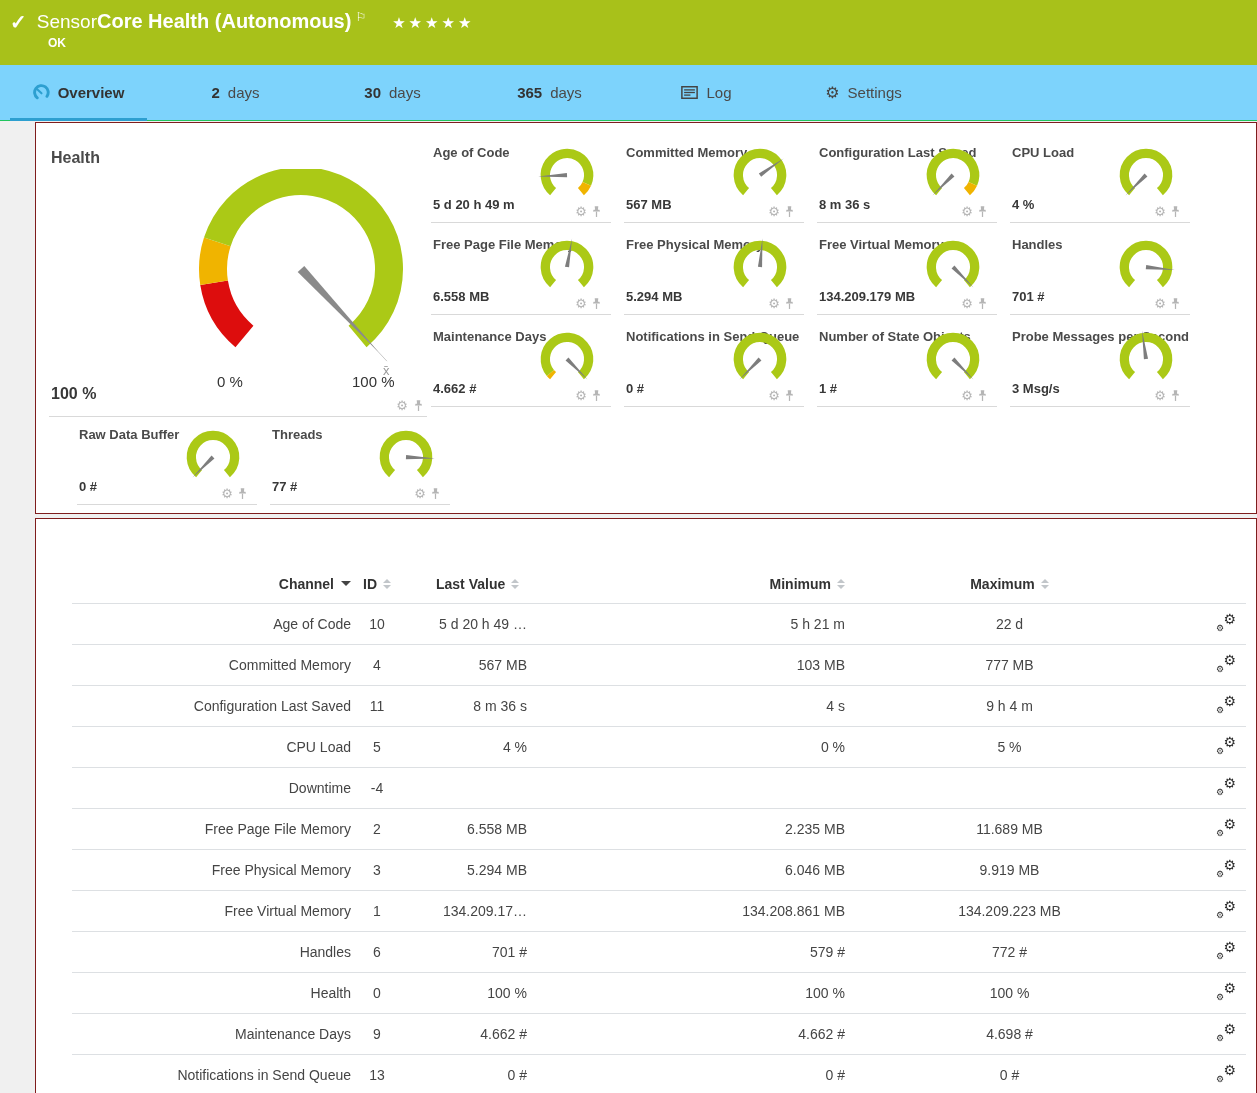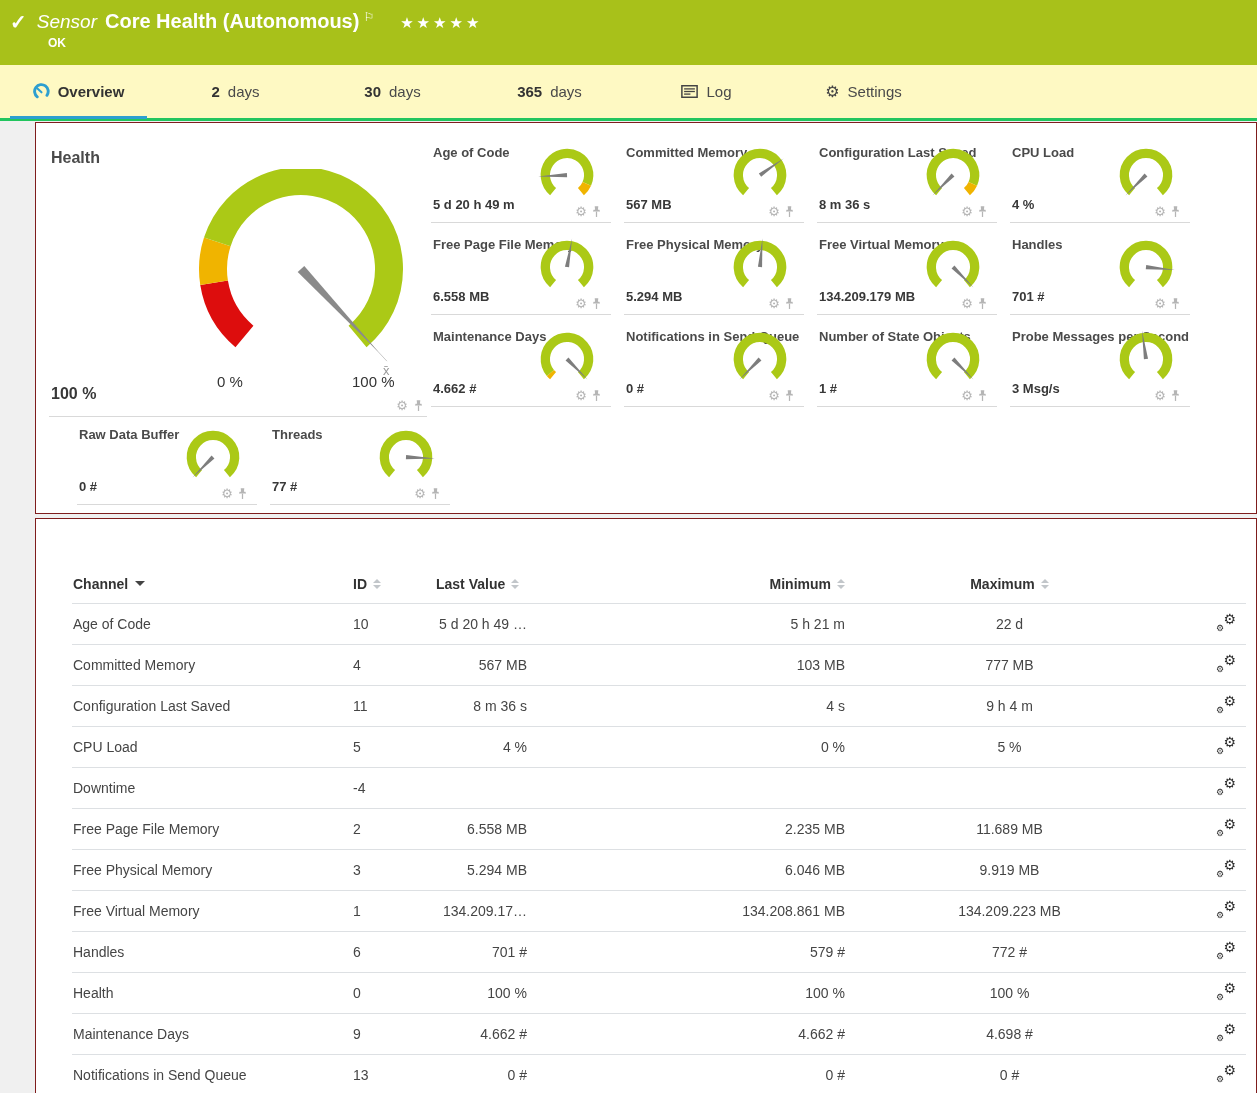--- a/index.html
+++ b/index.html
@@ -5,27 +5,27 @@
   * { box-sizing: border-box; }
   html,body { margin:0; padding:0; }
   body {
     width:1257px; height:1093px; position:relative; overflow:hidden;
     background:#f0f0f0; font-family:"Liberation Sans", sans-serif; color:#444;
   }
   
   .green-bar { height:65px; background:#a8c11a; color:#fff; position:relative; }
   .gb-row { display:flex; align-items:baseline; padding:9px 0 0 10px; }
   .gb-check { font-size:20px; font-weight:bold; margin-right:10px; position:relative; top:1px; }
-  .gb-sensor { font-style:italic; font-size:19px; margin-right:8px; }
+  .gb-sensor { font-size:19px; margin-right:0; }
   .gb-title { font-size:20px; font-weight:bold; }
   .gb-flag { font-size:12px; position:relative; top:-7px; margin-left:4px; }
   .gb-stars { font-size:15px; letter-spacing:3px; margin-left:26px; }
   .gb-ok { position:absolute; left:48px; top:36px; font-size:12px; font-weight:bold; }
   
-  .tabbar { height:56px; background:#fef9c3; border-bottom:3px solid #22c55e; display:flex; }
+  .tabbar { height:56px; background:#7dd3fc; border-bottom:1px solid #22c55e; display:flex; }
   .tab { width:157px; display:flex; align-items:center; justify-content:center; gap:8px;
          font-size:15px; color:#4a4a4a; position:relative; cursor:pointer; }
   .tab.active { color:#333; font-weight:bold; }
   .tab.active::after { content:""; position:absolute; left:10px; right:10px; bottom:-1px;
                        height:3px; background:#2d9fd0; }
   .t-strong { font-weight:bold; color:#333; }
   .t-icon { display:inline-flex; align-items:center; }
   
   .panel { position:absolute; left:35px; width:1222px; background:#fff; border:1px solid #7f1d1d; }
   #gauges-panel { top:122px; height:392px; }
@@ -48,22 +48,22 @@
              color:#4a4a4a; white-space:nowrap; }
   .g-svg { position:absolute; right:12px; top:6px; }
   .g-value { position:absolute; left:2px; bottom:10px; font-size:13px; font-weight:bold; color:#383838; }
   .g-icons { position:absolute; right:10px; bottom:4px; display:flex; gap:5px; align-items:center; }
   .gear-small { font-size:13px; color:#b5b5b5; line-height:1; cursor:pointer; }
   
   .chan-table { position:absolute; left:36px; top:46px; border-collapse:collapse; font-size:14px; }
   .chan-table th { font-weight:bold; color:#333; height:38px; vertical-align:middle; }
   .chan-table td { height:41px; vertical-align:middle; color:#454545; }
   .chan-table tr { border-bottom:1px solid #dde0e3; }
-  .col-channel { width:280px; text-align:left; }
-  .col-id { width:50px; text-align:left; }
+  .col-channel { width:280px; text-align:right; }
+  .col-id { width:50px; text-align:center; }
   .col-last { width:135px; text-align:right; padding-right:10px; }
   th.col-last { text-align:left; padding-left:34px; }
   .col-min { width:318px; text-align:right; padding-right:10px; }
   .col-max { width:318px; text-align:center; padding-right:10px; }
   .col-gear { width:73px; text-align:right; padding-right:10px; }
   .hdr-flex { display:inline-flex; align-items:center; }
   .sort { display:inline-flex; flex-direction:column; gap:2px; margin-left:6px; }
   .sort i { display:block; width:0; height:0; border-left:4px solid transparent; border-right:4px solid transparent; }
   .sort .up { border-bottom:4px solid #c2c6ca; }
   .sort .dn { border-top:4px solid #c2c6ca; }

